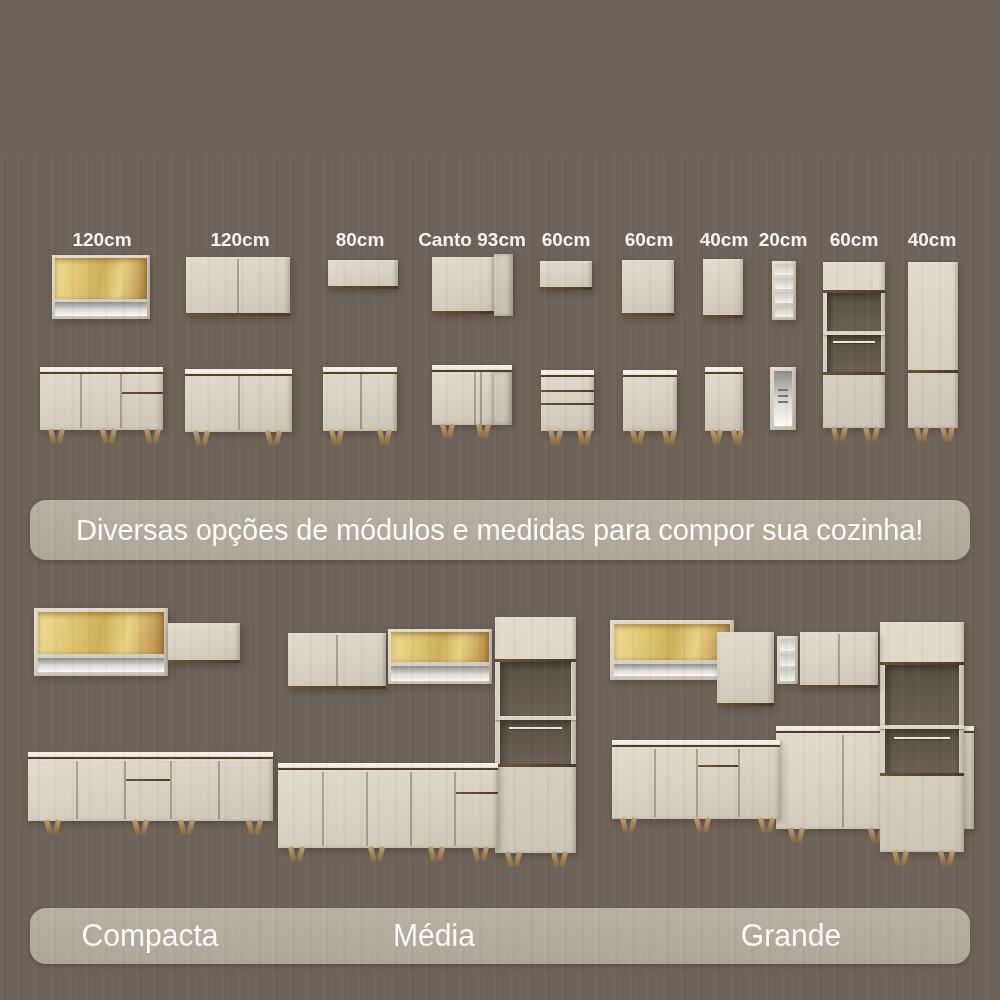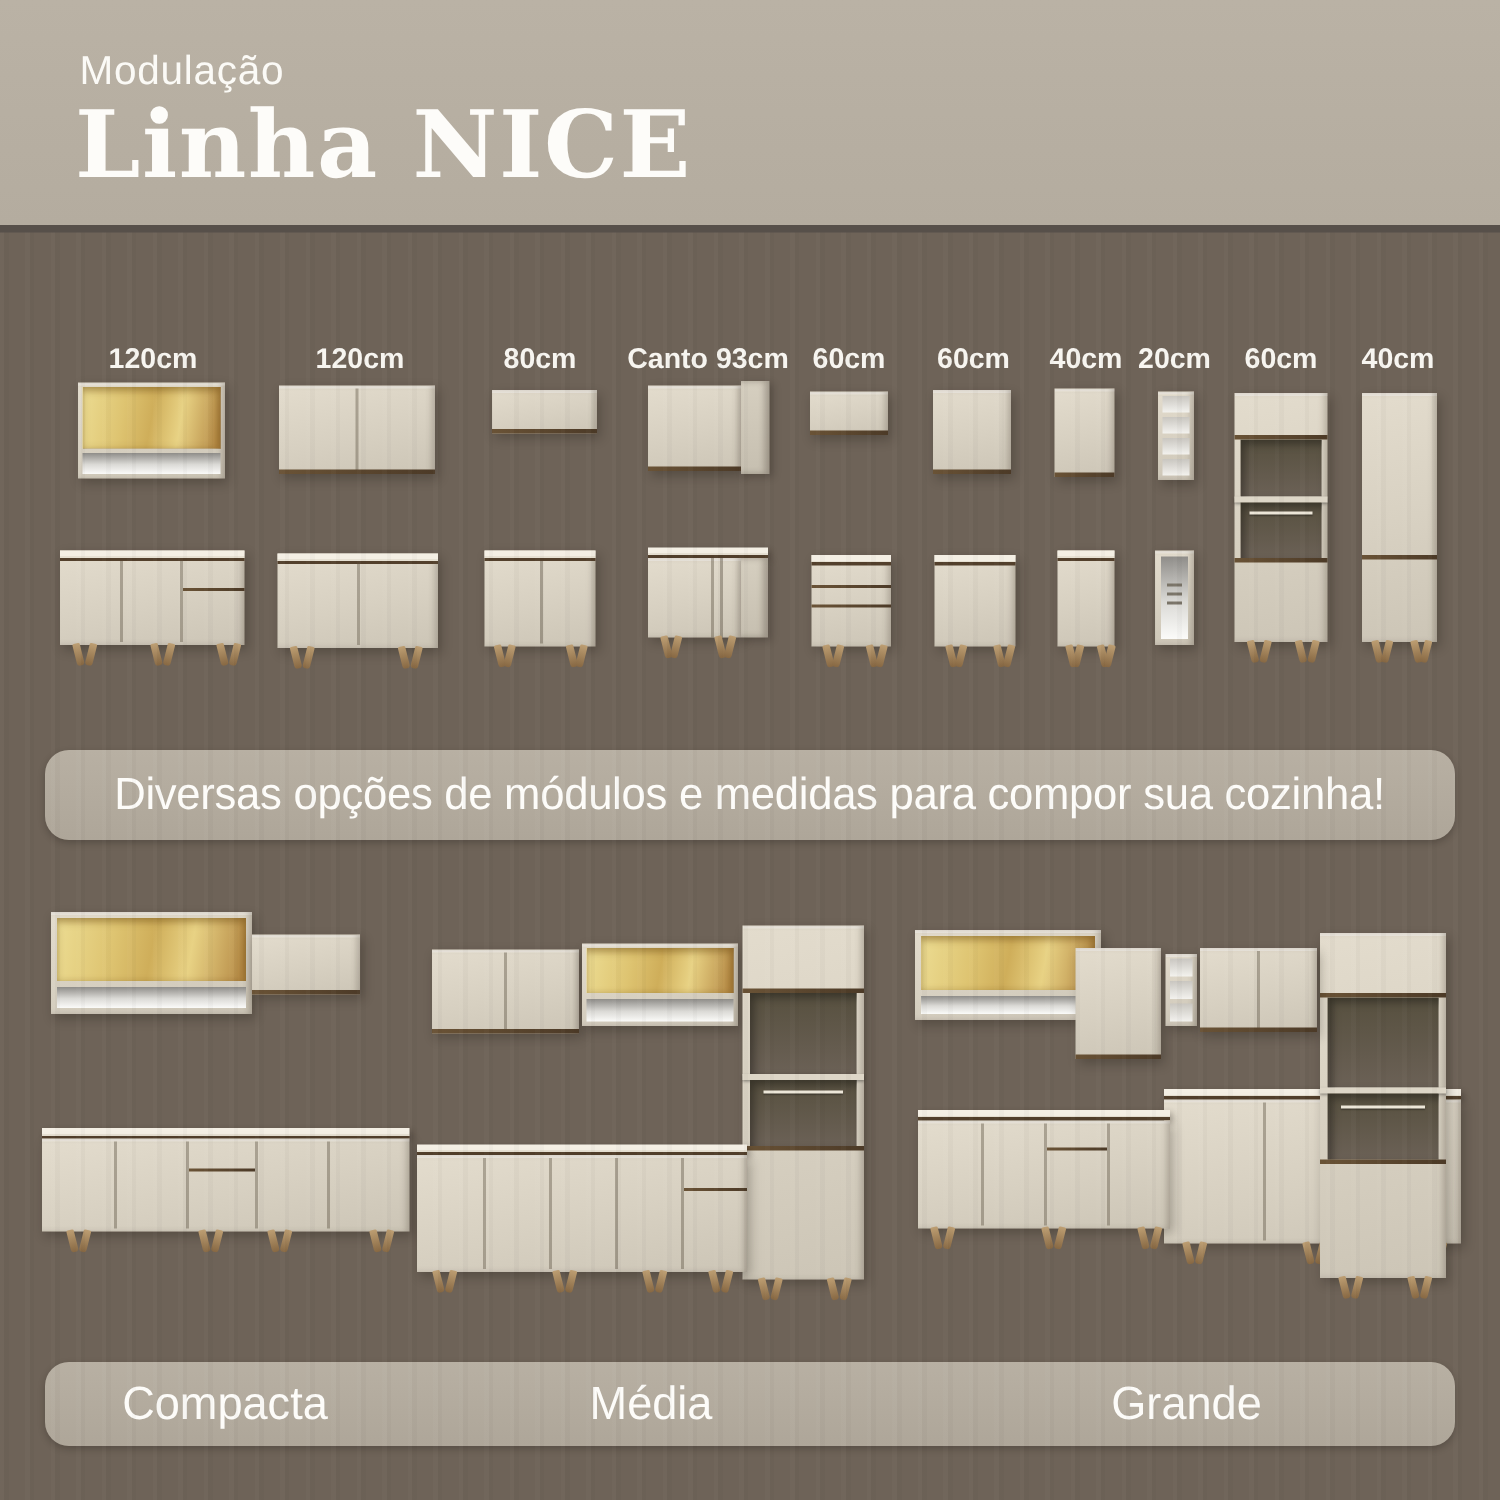--- a/index.html
+++ b/index.html
@@ -51,24 +51,20 @@
   .bottombar{top:908px;height:56px;}
   .bottombar span{position:absolute;top:50%;transform:translate(-50%,-50%) scaleX(.97);
         font-size:31px;color:#fdfcf9;}
   .kitchen{position:absolute;}
 </style>
 </head>
 <body>
 
 <div class="page">
 
-  <div class="hdr">
-    <div class="kicker">Modulação</div>
-    <div class="title">Linha NICE</div>
-  </div>
 
   <div>
     <span class="size-label" style="left:102px">120cm</span>
     <span class="size-label" style="left:240px">120cm</span>
     <span class="size-label" style="left:360px">80cm</span>
     <span class="size-label" style="left:472px">Canto 93cm</span>
     <span class="size-label" style="left:566px">60cm</span>
     <span class="size-label" style="left:649px">60cm</span>
     <span class="size-label" style="left:724px">40cm</span>
     <span class="size-label" style="left:783px">20cm</span>

